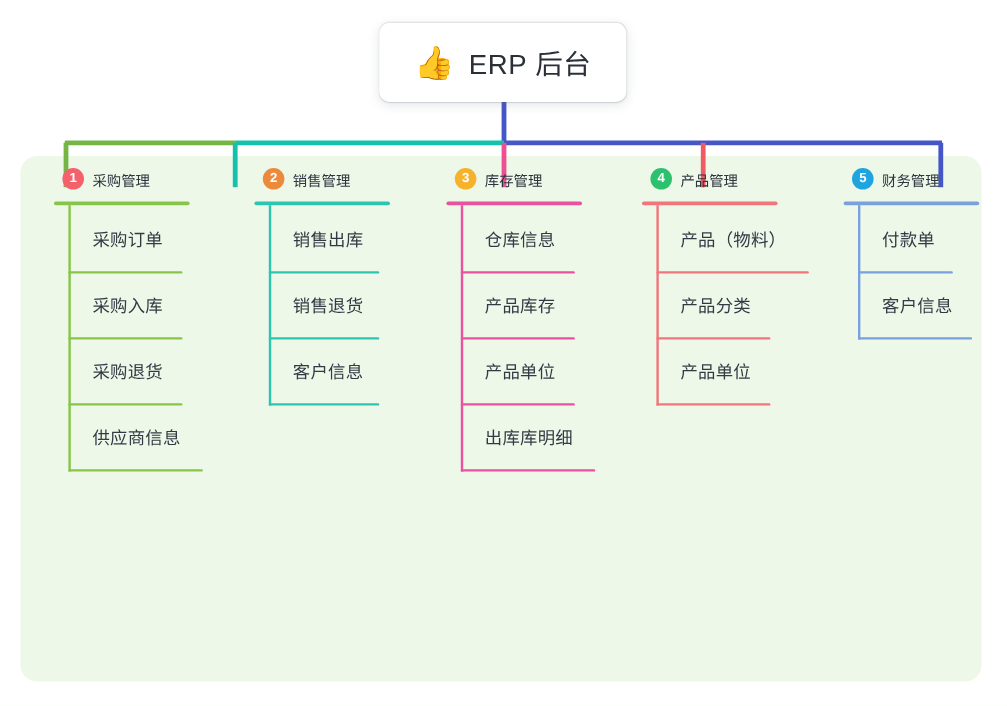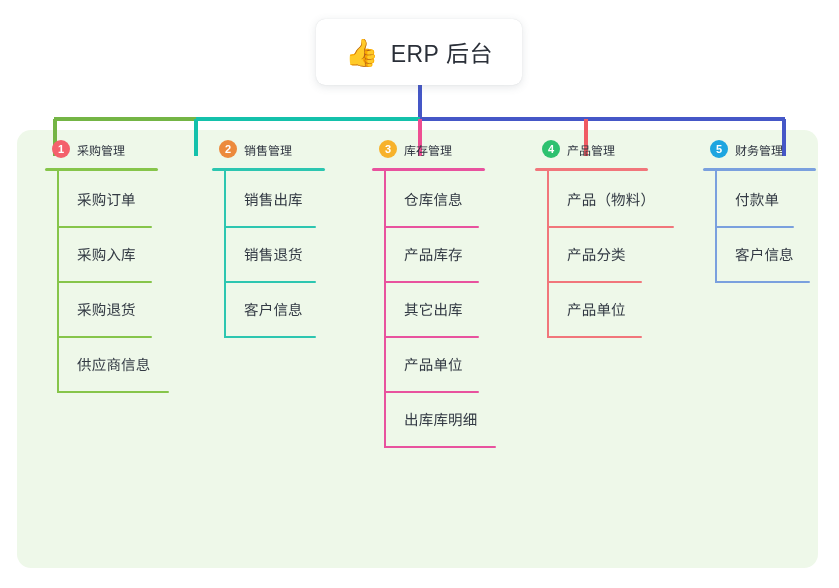--- a/index.html
+++ b/index.html
@@ -226,24 +226,20 @@
         <div class="col-spine" style="background: rgb(232, 82, 158);"></div>
         <div class="item">
           <span class="item-label">仓库信息</span>
           <div class="item-rule" style="width: 95px; background: rgb(232, 82, 158);"></div>
         </div>
         <div class="item">
           <span class="item-label">产品库存</span>
           <div class="item-rule" style="width: 95px; background: rgb(232, 82, 158);"></div>
         </div>
         <div class="item">
-          <span class="item-label">其它出库</span>
-          <div class="item-rule" style="width: 95px; background: rgb(232, 82, 158);"></div>
-        </div>
-        <div class="item">
           <span class="item-label">产品单位</span>
           <div class="item-rule" style="width: 95px; background: rgb(232, 82, 158);"></div>
         </div>
         <div class="item">
           <span class="item-label">出库库明细</span>
           <div class="item-rule" style="width: 112px; background: rgb(232, 82, 158);"></div>
         </div>
       </div>
     </div>
     <div class="column" style="left: 508px;">

